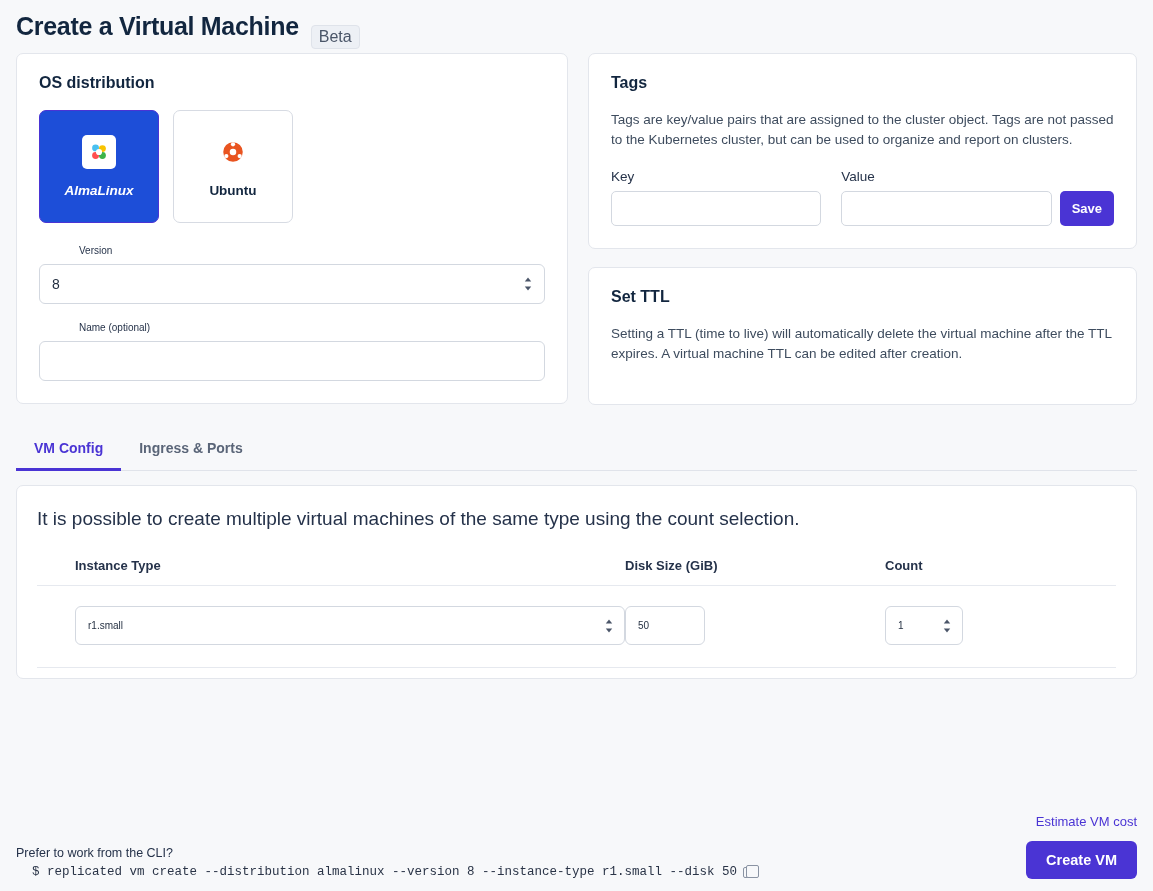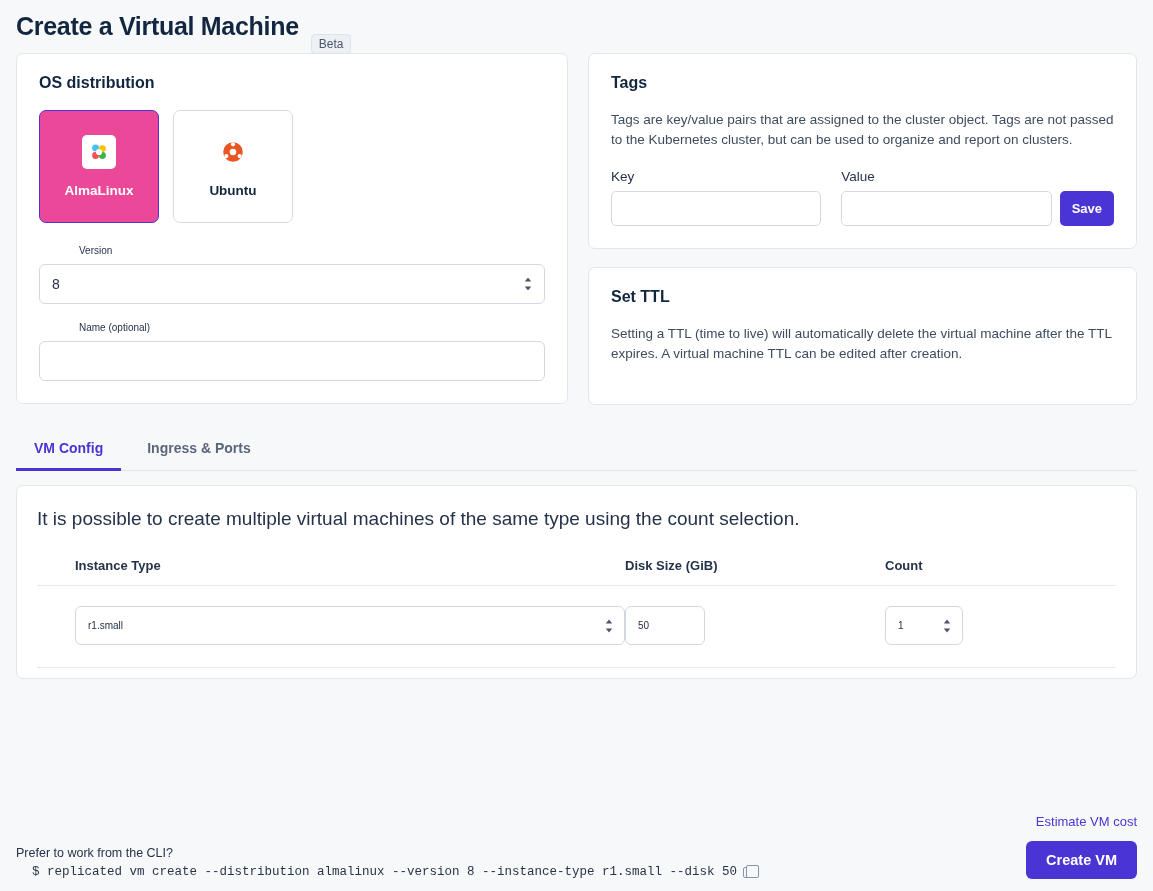--- a/index.html
+++ b/index.html
@@ -26,29 +26,29 @@
     gap: 12px;
     padding-bottom: 12px;
   }
   .page-title {
     font-size: 25px;
     font-weight: bold;
     letter-spacing: -0.3px;
     color: #12263f;
   }
   .beta-badge {
-    font-size: 12px;
+    font-size: 16px;
     color: #4a5568;
     background: #edf0f5;
     border: 1px solid #dfe3ea;
     border-radius: 4px;
     padding: 3px 7px;
     line-height: 1;
     position: relative;
-    top: 17px;
+    top: 10px;
   }
   
   .top-grid {
     display: flex;
     gap: 20px;
     align-items: flex-start;
   }
   .col-left { width: 552px; }
   .col-right { width: 549px; display: flex; flex-direction: column; gap: 18px; }
   .card {
@@ -82,22 +82,23 @@
     border: 1px solid #d7dbe3;
     background: #fff;
     display: flex;
     flex-direction: column;
     align-items: center;
     justify-content: center;
     gap: 14px;
     cursor: pointer;
   }
   .os-tile.selected {
-    background: #ec4899;
+    background: #1d4ed8;
     border-color: #4a34d4;
+    font-style: italic;
   }
   .os-tile .os-label {
     font-size: 13.5px;
     font-weight: bold;
     color: #12263f;
   }
   .os-tile.selected .os-label { color: #ffffff; }
   .os-icon-box {
     width: 34px; height: 34px;
     background: #ffffff;
@@ -168,21 +169,21 @@
     font-weight: bold;
     padding: 0 12px;
     cursor: pointer;
     font-family: "Liberation Sans", sans-serif;
   }
   .kv-label { font-size: 13.5px; color: #26334a; margin-bottom: 7px; }
 
   
   .tabs {
     display: flex;
-    gap: 8px;
+    gap: 0;
     border-bottom: 1px solid #e0e3ea;
     margin: 22px 0 0 0;
     padding: 0 0 0 0;
   }
   .tab {
     padding: 13px 18px 12px 18px;
     font-size: 14px;
     font-weight: bold;
     color: #5a6578;
     cursor: pointer;

